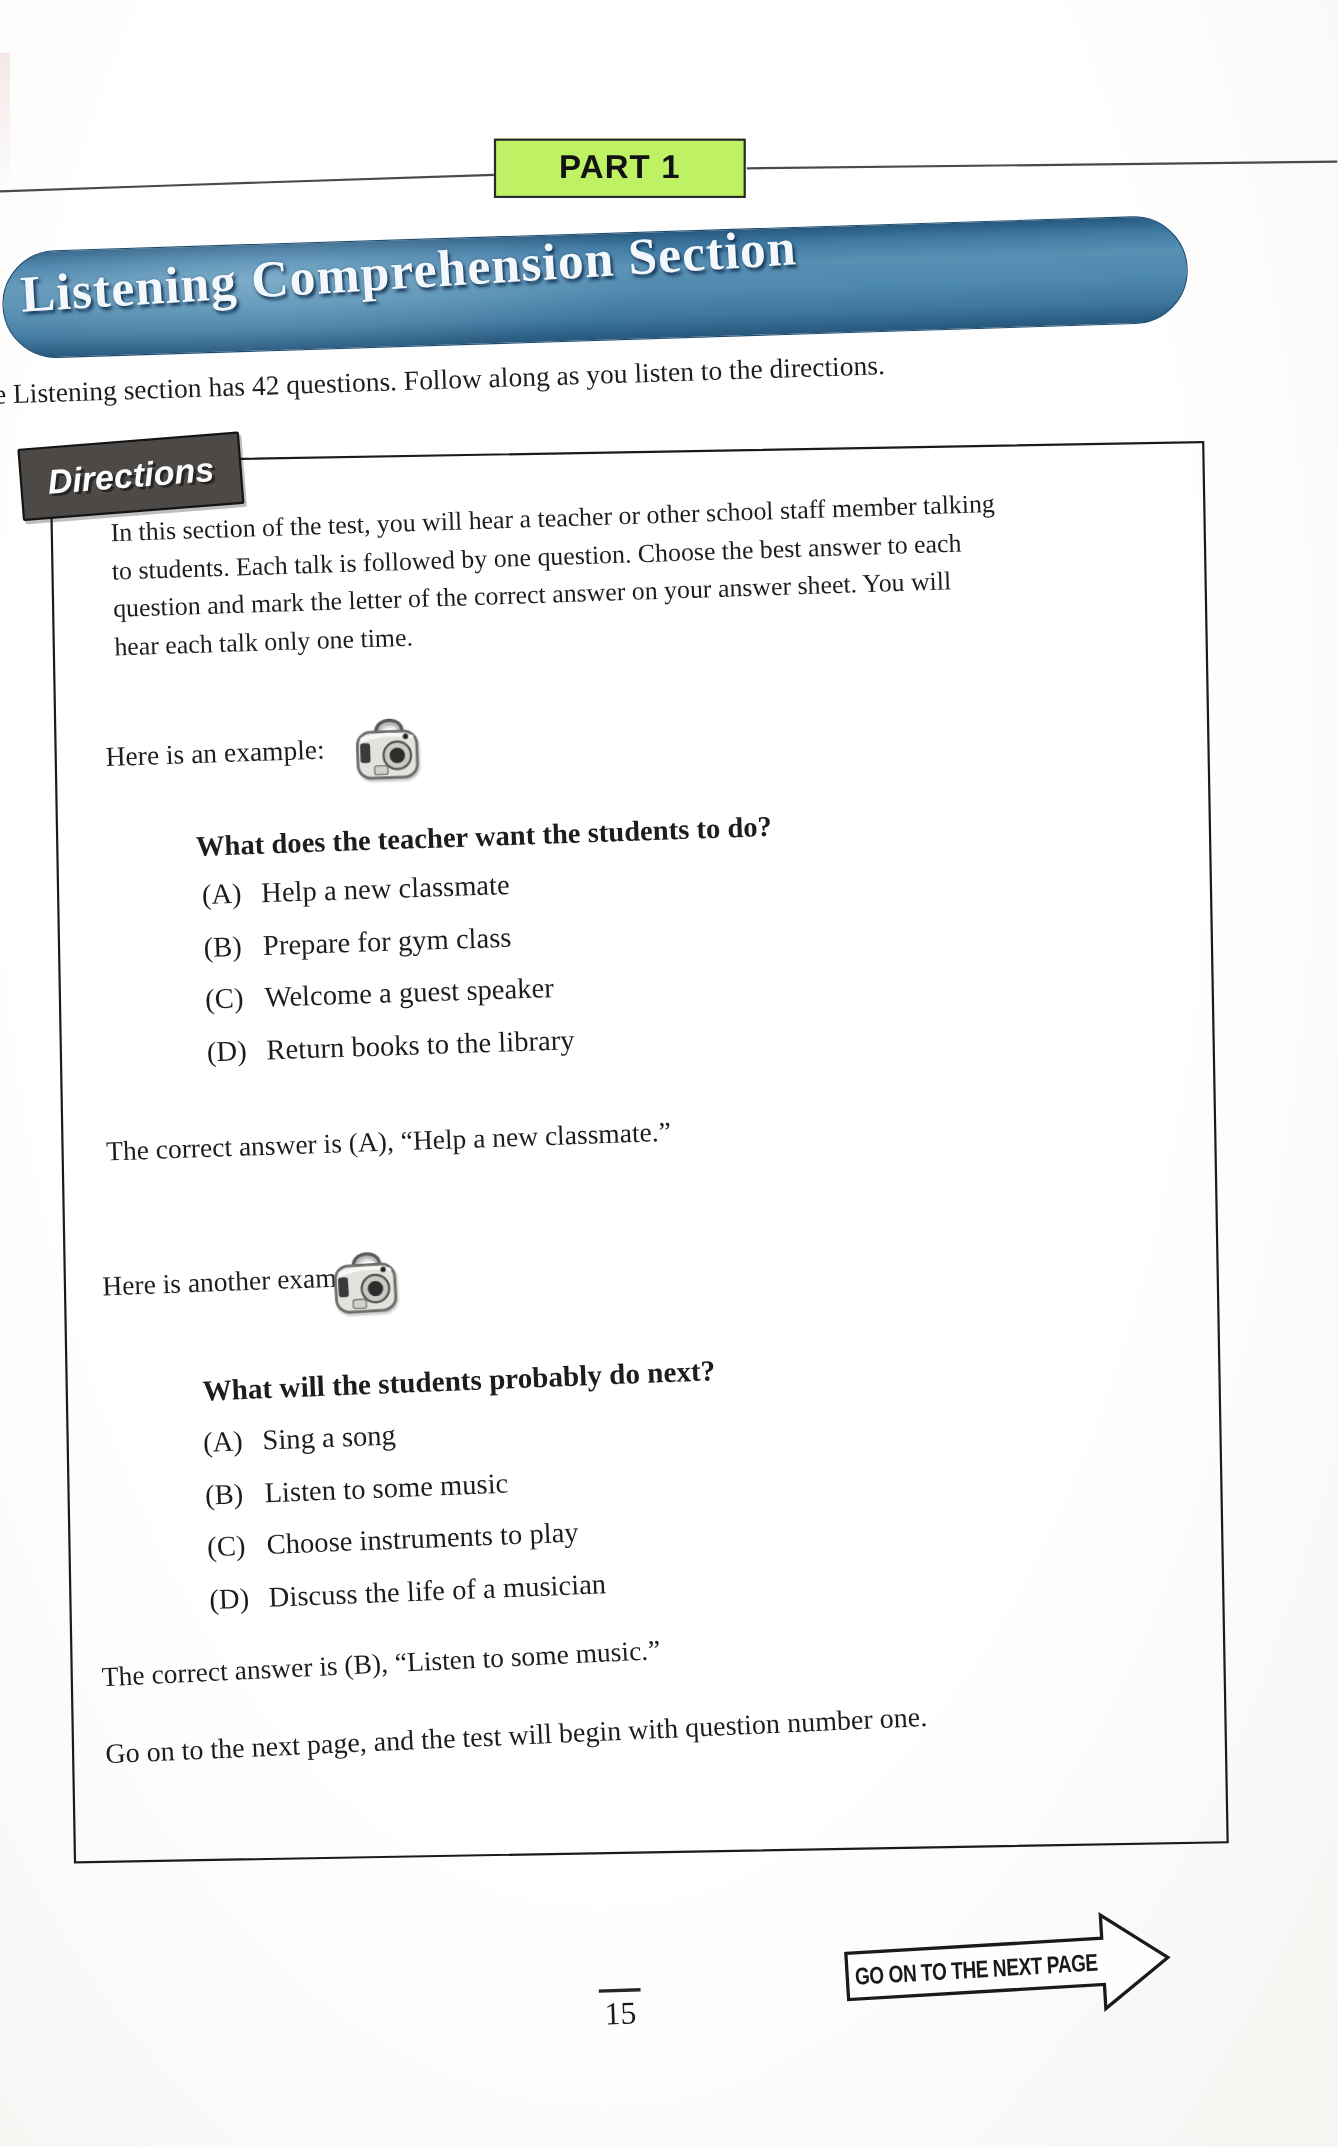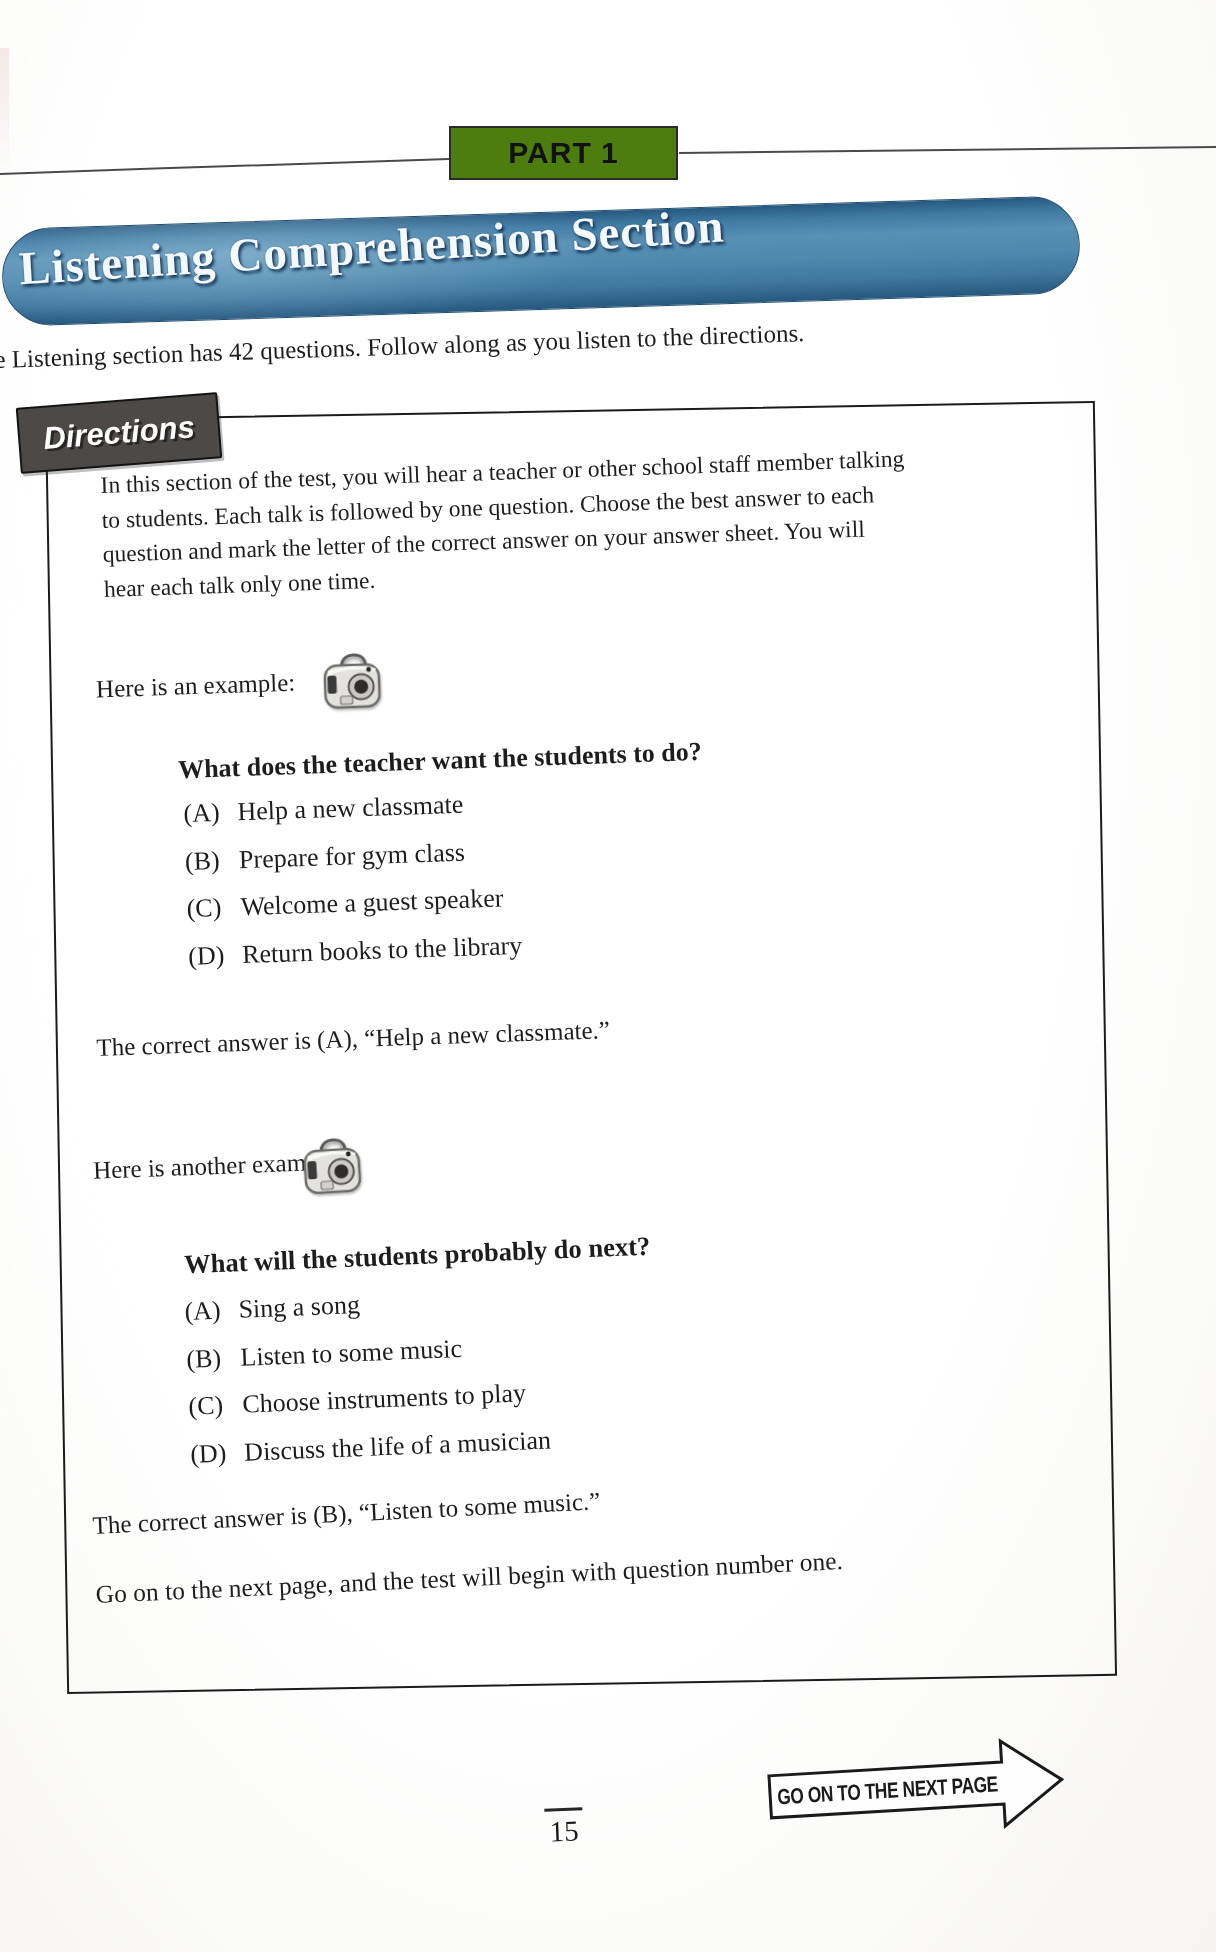--- a/index.html
+++ b/index.html
@@ -9,21 +9,21 @@
     font-family:"Liberation Serif", serif;color:#1d1d1d;
   }
   .abs{position:absolute;}
   
   body::before{content:"";position:absolute;left:0;top:48px;width:9px;height:130px;
     background:linear-gradient(180deg, rgba(205,140,140,.18), rgba(205,140,140,0));}
 
   #header-lines{left:0;top:0;width:1216px;height:260px;}
 
   #part-box{
-    left:449px;top:126px;width:229px;height:54px;background:#4d7c0f;
+    left:449px;top:126px;width:229px;height:54px;background:#bef264;
     border:2.5px solid #2b2b2b;box-sizing:border-box;
     display:flex;align-items:center;justify-content:center;
     font-family:"Liberation Sans", sans-serif;font-weight:bold;font-size:30px;
     letter-spacing:1px;color:#121212;
   }
 
   #banner{
     left:2px;top:212px;width:1078px;height:98px;border-radius:60px;
     transform:rotate(-1.8deg);
     border:1px solid #1e4c6f;box-sizing:border-box;

